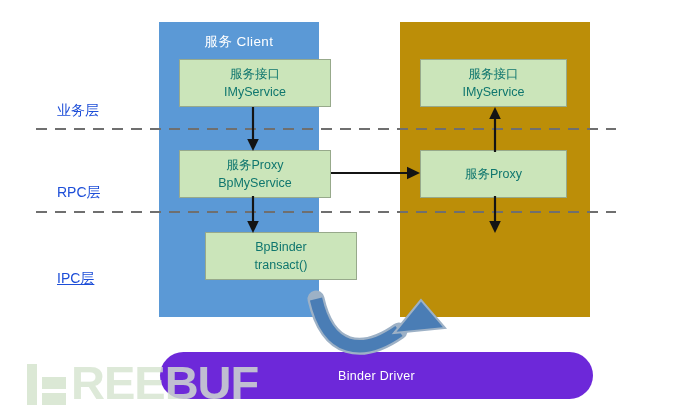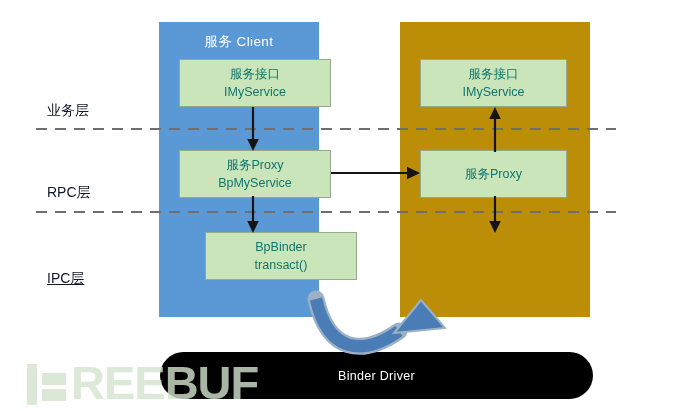--- a/index.html
+++ b/index.html
@@ -19,34 +19,34 @@
         align-items:center;font-size:12.5px;color:#0f766e;line-height:1.45;text-align:center;}
   .col-server .gbox{width:145px;}
   .gb1{top:37px;} .gb2{top:128px;} .gb3{top:210px;margin-left:26px;}
 
   
   .dash{position:absolute;left:36px;width:580px;height:2px;z-index:4;
         background:repeating-linear-gradient(90deg,#6f6f6f 0 11px,transparent 11px 19px);}
   .dash1{top:128px;} .dash2{top:211px;}
 
   
-  .layer-label{position:absolute;left:47px;color:#0f172a;font-size:14px;z-index:3;}
+  .layer-label{position:absolute;left:57px;color:#1d4ed8;font-size:14px;z-index:3;}
   .ll1{top:102px;} .ll2{top:184px;} .ll3{top:270px;text-decoration:underline;}
 
   
   .arrows{position:absolute;left:0;top:0;z-index:6;pointer-events:none;}
 
   
   .driver-bar{position:absolute;left:160px;top:352px;width:433px;height:47px;
-              background:#000000;border-radius:24px;display:flex;align-items:center;
+              background:#6d28d9;border-radius:24px;display:flex;align-items:center;
               justify-content:center;z-index:3;}
   .driver-label{color:#ffffff;font-size:12.5px;letter-spacing:.3px;}
 
   
-  .watermark{position:absolute;left:27px;top:360px;display:flex;align-items:center;
+  .watermark{position:absolute;left:27px;top:360px;display:flex;align-items:flex-end;
              z-index:8;pointer-events:none;}
   .wm-vbar{display:block;width:10px;height:41px;margin-top:4px;background:rgba(210,226,202,.8);}
   .wm-hbars{display:flex;flex-direction:column;margin-left:5px;margin-top:8px;}
   .wm-hbars i{display:block;width:24px;height:12px;background:rgba(210,226,202,.8);}
   .wm-hbars i + i{margin-top:4px;}
   .wm-text{margin-left:5px;font-size:47px;font-weight:bold;line-height:45px;
            letter-spacing:-1px;color:rgba(213,228,206,.8);}
 </style>
 </head>
 <body>

